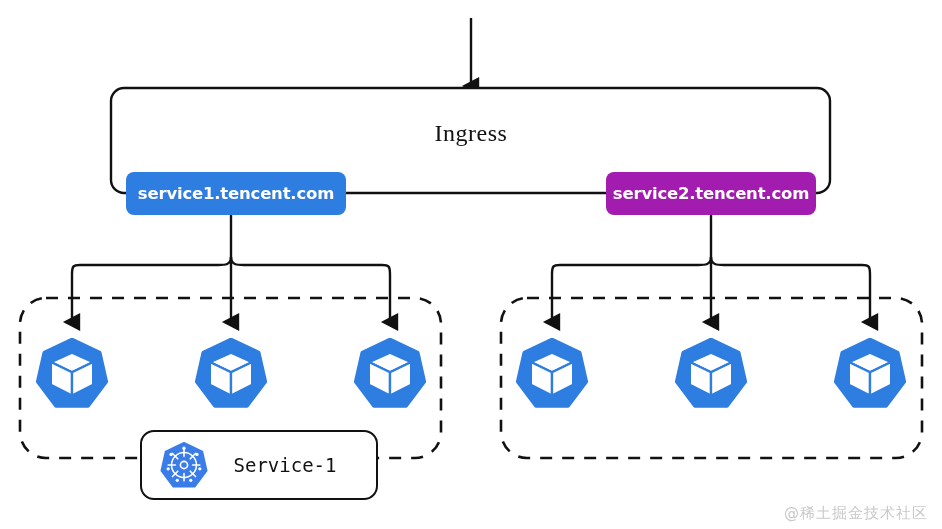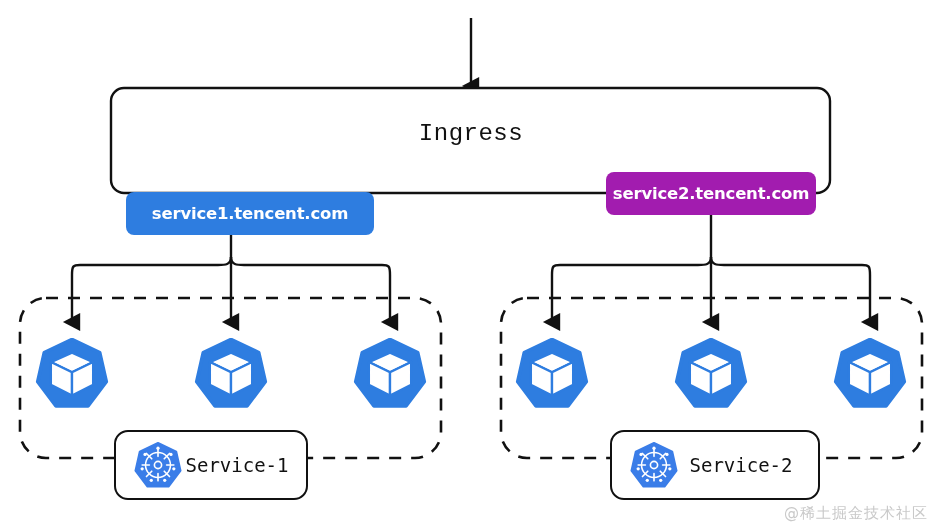--- a/index.html
+++ b/index.html
@@ -23,54 +23,54 @@
     top: 0;
     width: 942px;
     height: 529px;
   }
   .ingress-label {
     position: absolute;
     left: 400px;
     top: 120px;
     width: 142px;
     text-align: center;
-    font-family: Liberation Mono, monospace;
+    font-family: Liberation Serif, serif;
     font-size: 24px;
     color: #111111;
     letter-spacing: 0.5px;
     white-space: nowrap;
   }
   .host-chip {
     position: absolute;
     height: 43px;
     border-radius: 8px;
     display: flex;
     align-items: center;
     justify-content: center;
     color: #ffffff;
     font-family: "DejaVu Sans", sans-serif;
     font-size: 16.5px;
     font-weight: bold;
     letter-spacing: -0.2px;
     white-space: nowrap;
   }
-  #host-chip-1 { left: 126px; top: 172px; width: 248px; margin-top: 20px; }
+  #host-chip-1 { left: 126px; top: 172px; width: 220px; }
   #host-chip-2 { left: 606px; top: 172px; width: 210px; }
 
   .service-box {
     position: absolute;
     height: 70px;
     background: #ffffff;
     border: 2.2px solid #111111;
     border-radius: 14px;
     display: flex;
     align-items: center;
     box-sizing: border-box;
   }
-  #service-box-1 { left: 114px; top: 430px; width: 194px; justify-content: flex-end; }
+  #service-box-1 { left: 140px; top: 430px; width: 238px; justify-content: flex-end; }
   #service-box-2 { left: 610px; top: 430px; width: 210px; }
   .service-logo {
     width: 48px;
     height: 48px;
     margin-left: 18px;
     flex: 0 0 auto;
   }
   .service-text {
     flex: 1 1 auto;
     text-align: center;
@@ -173,22 +173,16 @@
   <div class="host-chip" id="host-chip-1" style="background:#2E7DE0;">service1.tencent.com</div>
   <div class="host-chip" id="host-chip-2" style="background:#a21caf;">service2.tencent.com</div>
 
   <div class="service-box" id="service-box-1">
     <svg class="service-logo" viewBox="0 0 100 96">
       <use href="#k8s-helm" x="0" y="0" width="100" height="96"></use>
     </svg>
     <span class="service-text">Service-1</span>
   </div>
 
-  <div class="service-box" id="service-box-2">
-    <svg class="service-logo" viewBox="0 0 100 96">
-      <use href="#k8s-helm" x="0" y="0" width="100" height="96"></use>
-    </svg>
-    <span class="service-text">Service-2</span>
-  </div>
 
   <div class="watermark">@稀土掘金技术社区</div>
 
 </div>
 
 </body></html>

